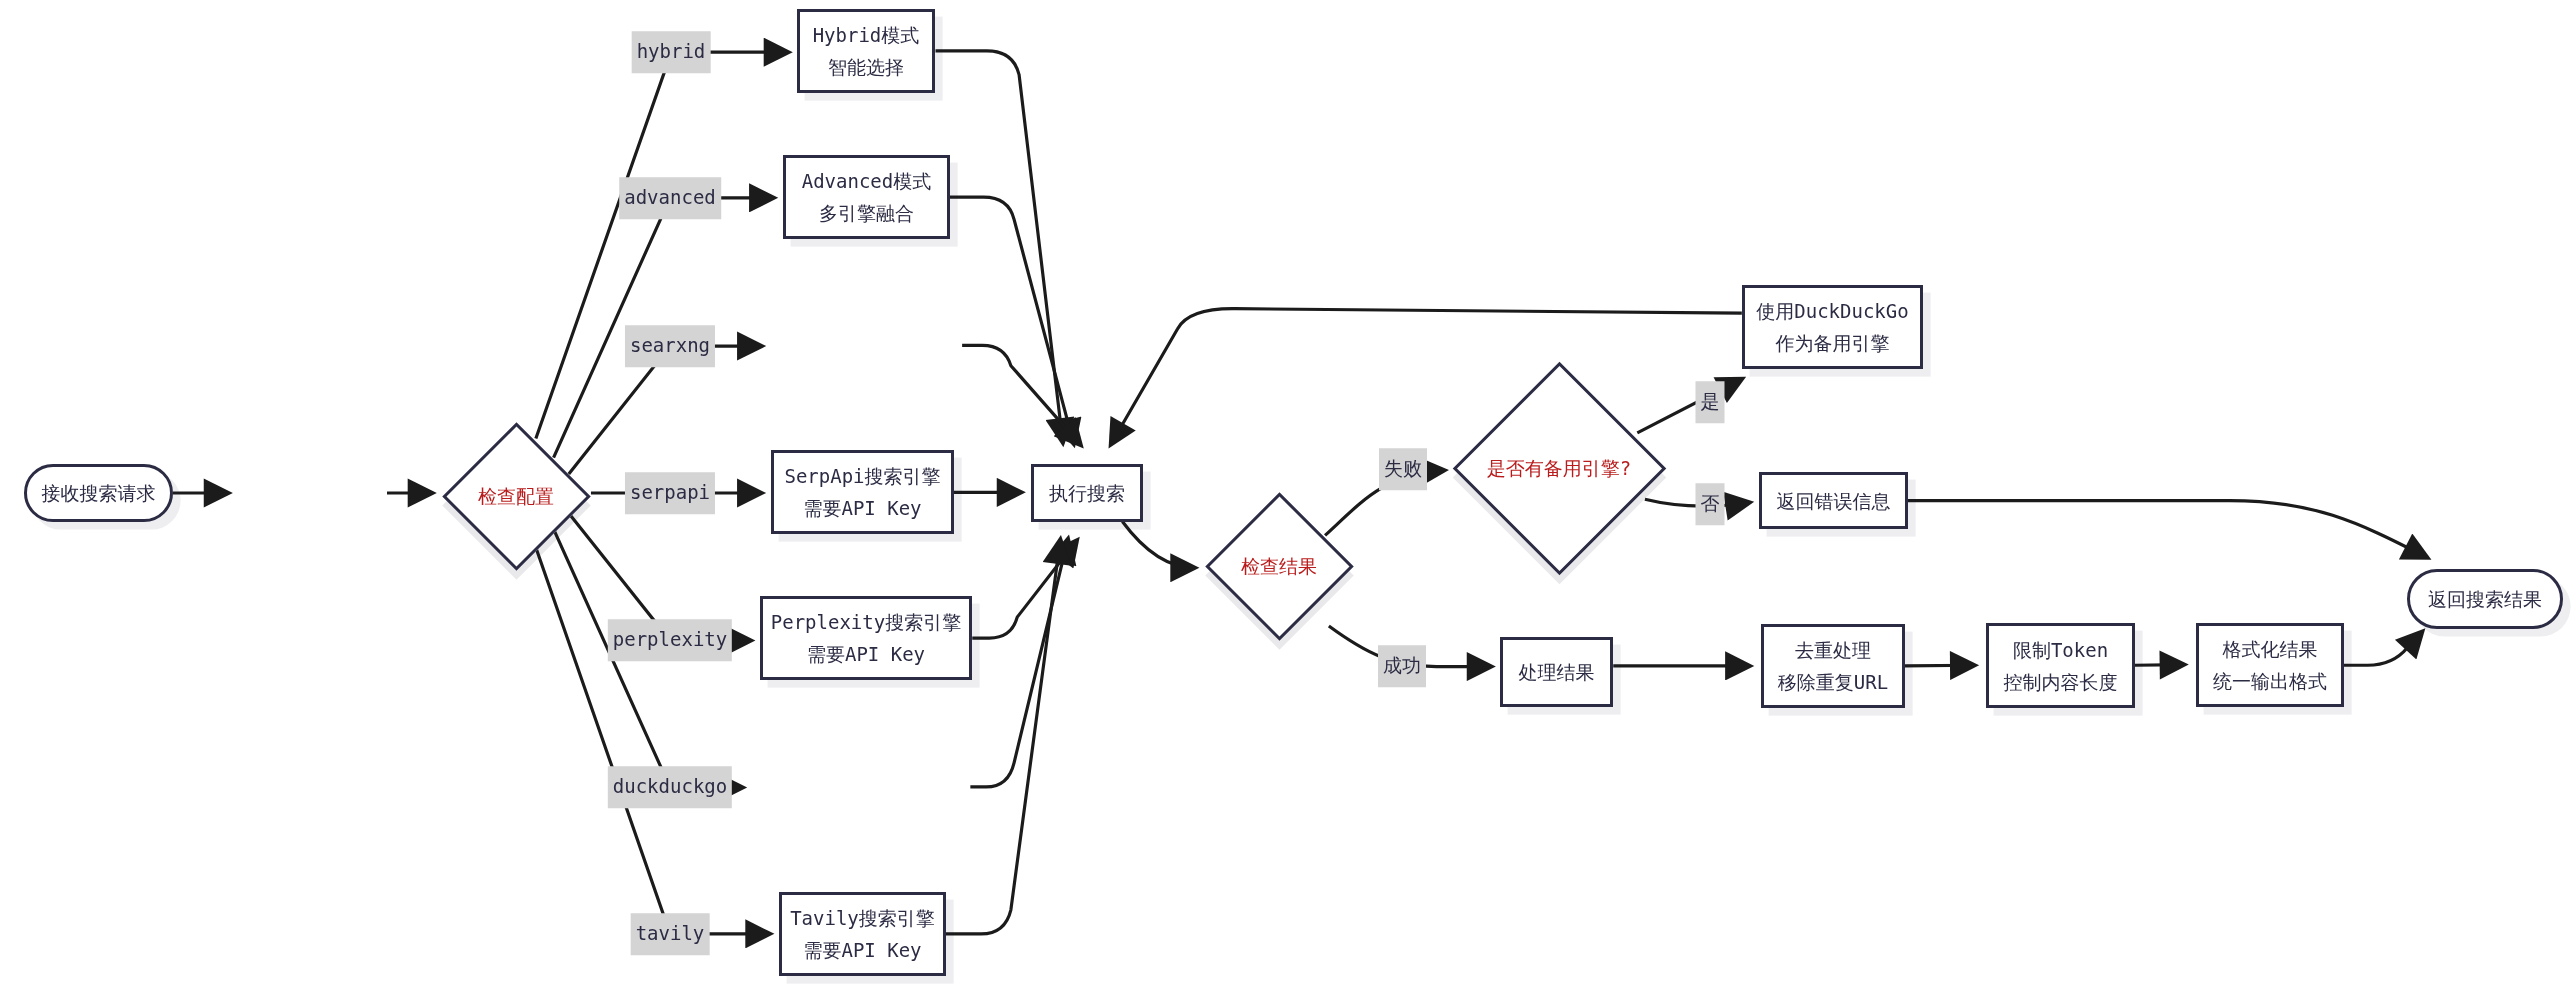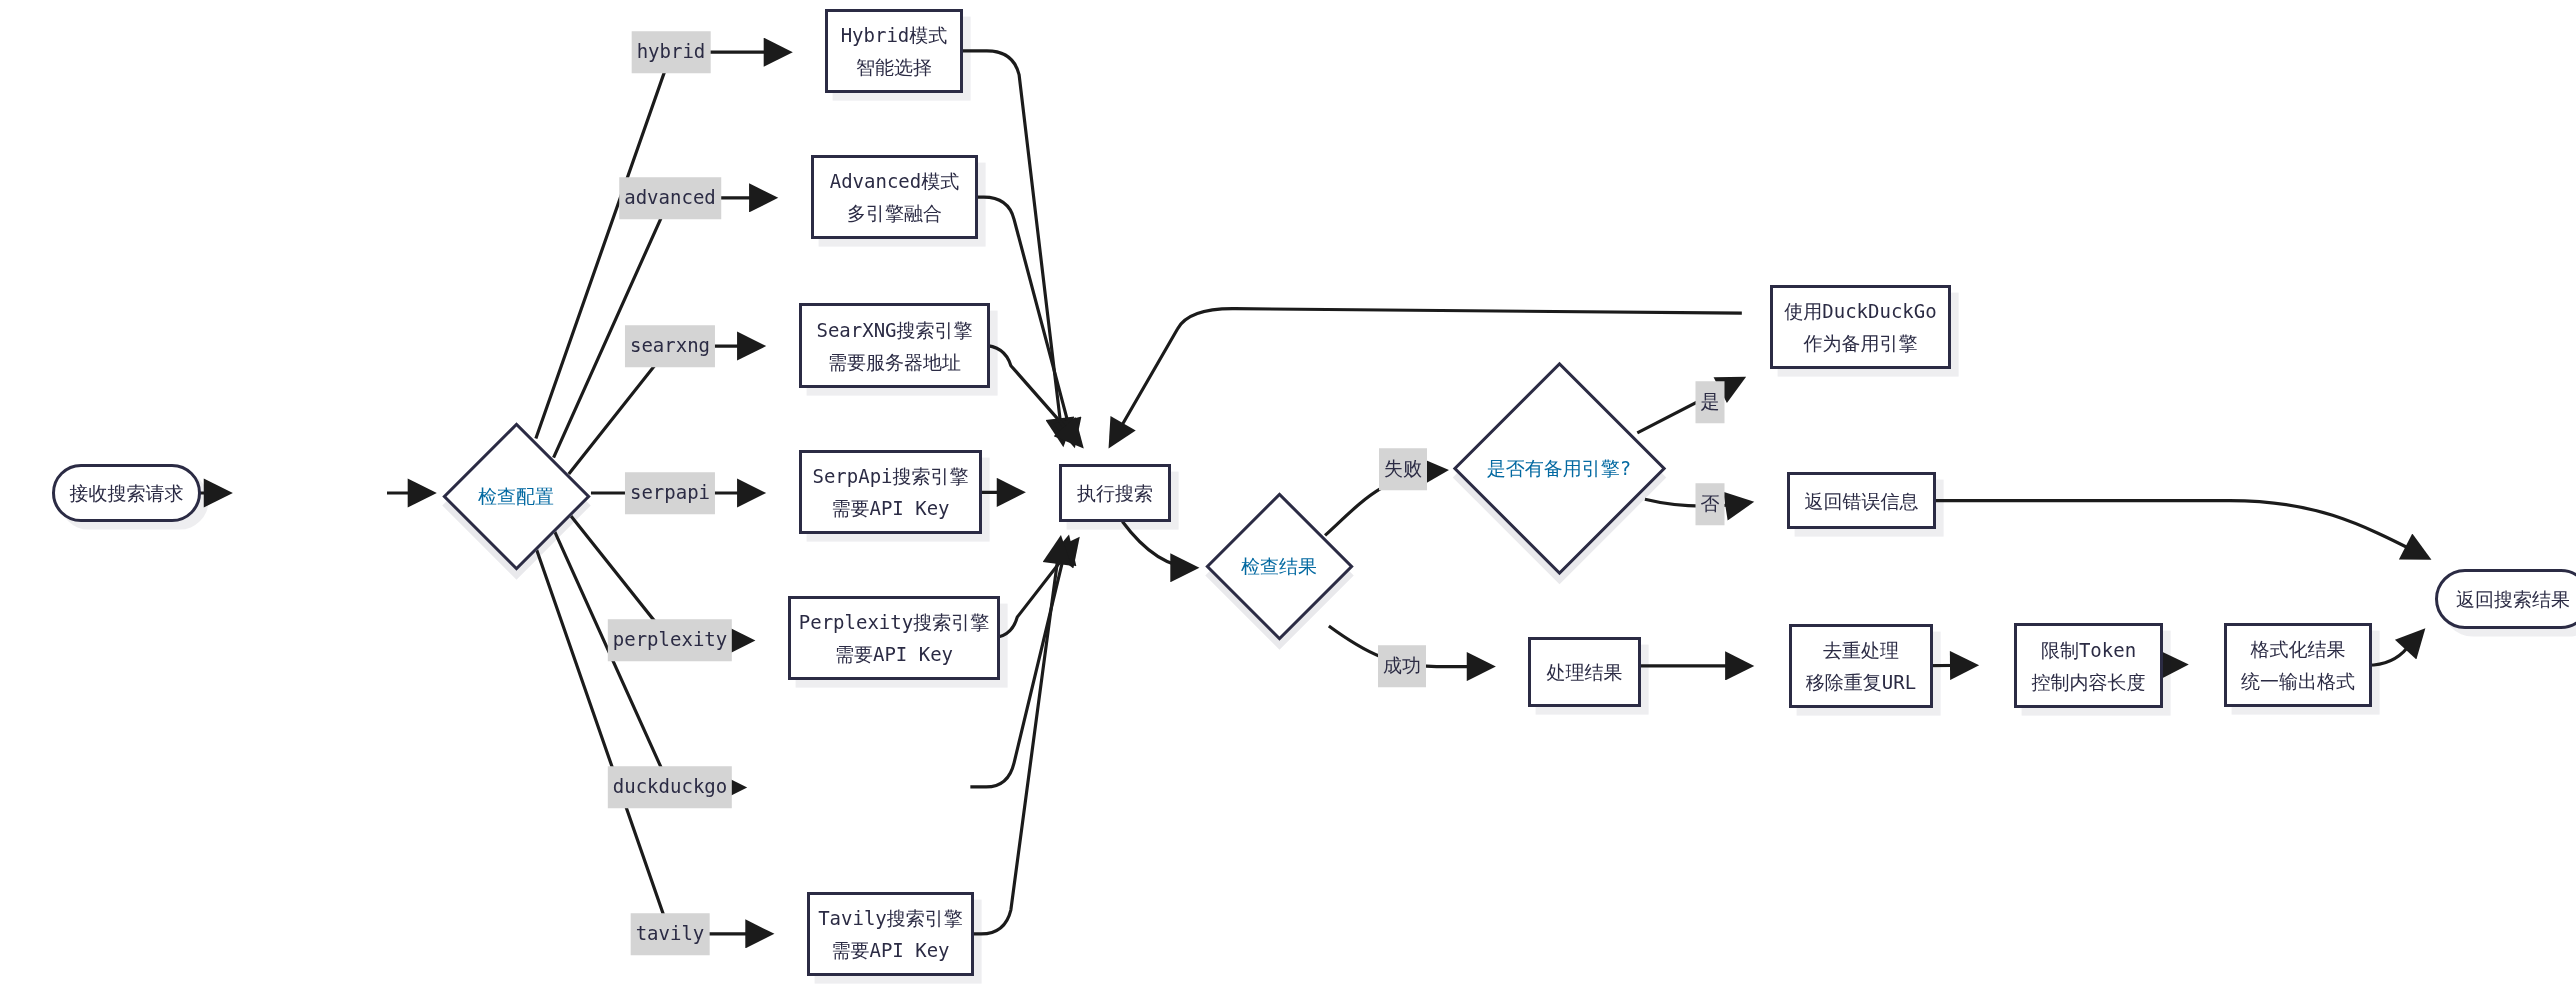--- a/index.html
+++ b/index.html
@@ -2,26 +2,26 @@
 <html style="font-size:10px"><head>
 <meta charset="utf-8">
 <style>
   html,body{margin:0;padding:0;background:#ffffff;}
   #canvas{position:relative;width:2576px;height:986px;background:#ffffff;overflow:hidden;
           font-family:"DejaVu Sans Mono","DejaVu Sans",sans-serif;}
   #edges{position:absolute;left:0;top:0;width:2576px;height:986px;z-index:1;}
   .node{position:absolute;z-index:3;box-sizing:border-box;background:#ffffff;
         border:3.8px solid #2b2b44;color:#2b2b44;display:flex;align-items:center;justify-content:center;
         text-align:center;font-size:19px;line-height:32px;white-space:pre-line;
-        box-shadow:7.6px 7.6px 0 rgba(43,43,68,0.08);margin-left:28px;}
+        box-shadow:7.6px 7.6px 0 rgba(43,43,68,0.08);}
   .stadium{border-radius:38px;}
   .diamond-shape{position:absolute;z-index:2;box-sizing:border-box;background:#ffffff;
         border:3.2px solid #2b2b44;transform:rotate(45deg);
         box-shadow:6.3px 6.3px 0 rgba(43,43,68,0.10);}
-  .diamond-label{position:absolute;z-index:3;transform:translate(-50%,-50%);color:#0369a1;
+  .diamond-label{position:absolute;z-index:3;transform:translate(-50%,-50%);color:#b91c1c;
         font-size:19px;white-space:nowrap;text-align:center;}
   .elabel{position:absolute;z-index:4;transform:translate(-50%,-50%);background:#d4d4d4;
         color:#2b2b44;font-size:19px;line-height:21.5px;padding:10px 5px;white-space:nowrap;}
 </style>
 </head>
 <body>
 
 <div id="canvas">
 
   <svg id="edges" viewBox="0 0 4067 1556" xmlns="http://www.w3.org/2000/svg">
@@ -67,22 +67,20 @@
 
   <div class="node stadium" style="left:24px;top:464px;width:149px;height:58px">接收搜索请求</div>
 
   <div class="diamond-shape" style="left:464px;top:444px;width:105px;height:105px"></div>
   <div class="diamond-label" style="left:516px;top:497px">检查配置</div>
 
   <div class="node" style="left:797px;top:9px;width:138px;height:84px">Hybrid模式
 智能选择</div>
   <div class="node" style="left:783px;top:155px;width:167px;height:84px">Advanced模式
 多引擎融合</div>
-  <div class="node" style="left:771px;top:303px;width:191px;height:85px">SearXNG搜索引擎
-需要服务器地址</div>
   <div class="node" style="left:771px;top:450px;width:183px;height:84px">SerpApi搜索引擎
 需要API Key</div>
   <div class="node" style="left:760px;top:596px;width:212px;height:84px">Perplexity搜索引擎
 需要API Key</div>
   <div class="node" style="left:779px;top:892px;width:167px;height:84px">Tavily搜索引擎
 需要API Key</div>
 
   <div class="node" style="left:1031px;top:464px;width:112px;height:58px">执行搜索</div>
 
   <div class="diamond-shape" style="left:1227px;top:514px;width:105px;height:105px"></div>

